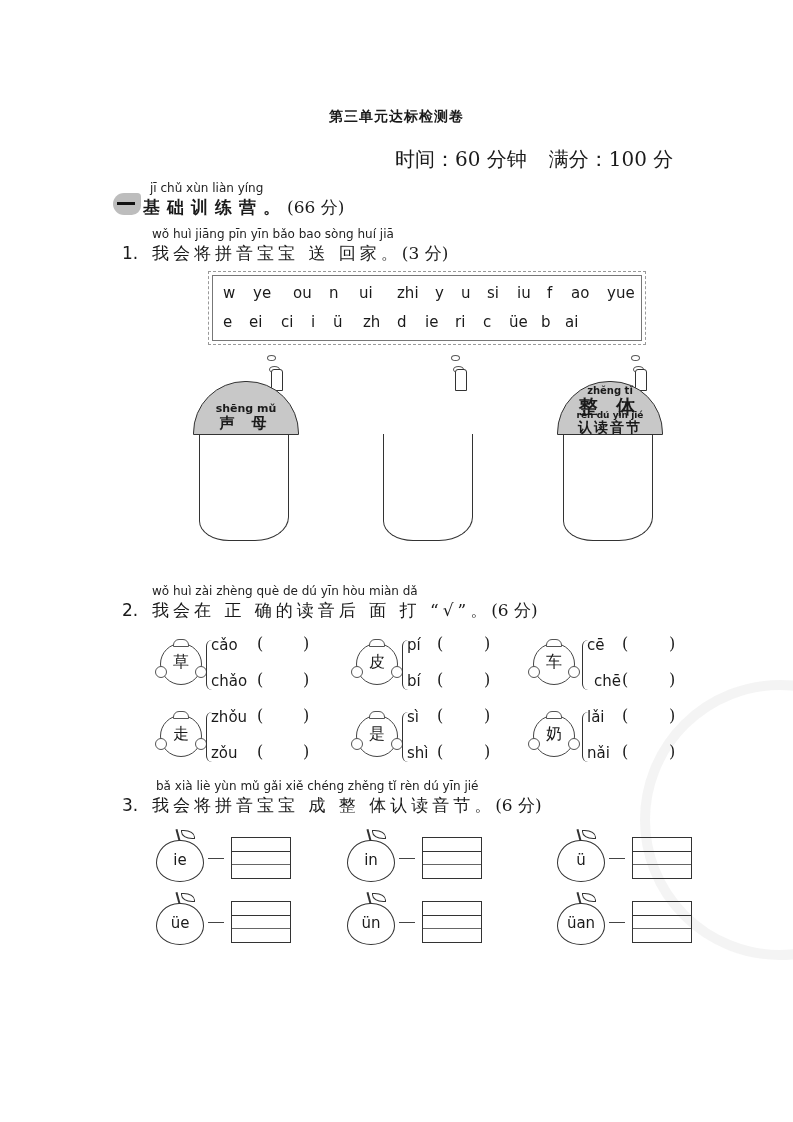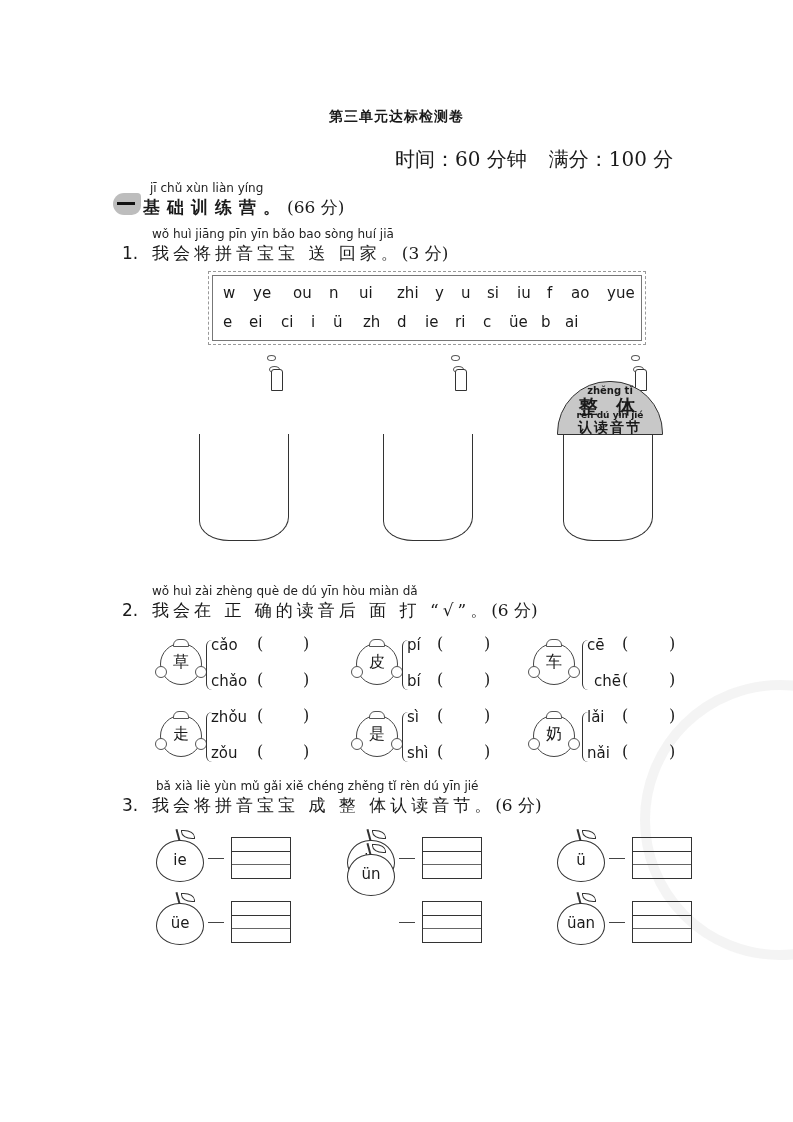--- a/index.html
+++ b/index.html
@@ -109,20 +109,24 @@
     <span style="width:32px">üe</span>
     <span style="width:24px">b</span>
     <span>ai</span>
   </div>
 </div>
 
 <div class="house" style="left:193px;top:345px;">
   <div class="smoke" style="left:74px;top:10px;width:7px;height:4px;"></div>
   <div class="smoke" style="left:76px;top:21px;width:9px;height:5px;"></div>
   <div class="chimney"></div>
+  <div class="roof">
+    <div class="roof-text roof-py" style="top:20px;">shēng mǔ</div>
+    <div class="roof-text roof-hz" style="top:32px;">声 母</div>
+  </div>
   <div class="body"></div>
 </div>
 
 <div class="house" style="left:377px;top:345px;">
   <div class="smoke" style="left:74px;top:10px;width:7px;height:4px;"></div>
   <div class="smoke" style="left:76px;top:21px;width:9px;height:5px;"></div>
   <div class="chimney"></div>
   <div class="body"></div>
 </div>
 
@@ -275,21 +279,21 @@
   <div class="stem"></div>
     <div class="leaf"></div>
   <div class="lbl">üe</div>
 </div>
 <div class="dash" style="left:208px;top:922px;"></div>
 <div class="grid" style="left:231px;top:901px;">
     <div class="l1"></div>
     <div class="l2"></div>
   </div>
 
-<div class="apple" style="left:347px;top:854px;">
+<div class="apple" style="left:347px;top:903px;">
   <div class="stem"></div>
     <div class="leaf"></div>
   <div class="lbl">ün</div>
 </div>
 <div class="dash" style="left:399px;top:922px;"></div>
 <div class="grid" style="left:422px;top:901px;">
     <div class="l1"></div>
     <div class="l2"></div>
   </div>
 

